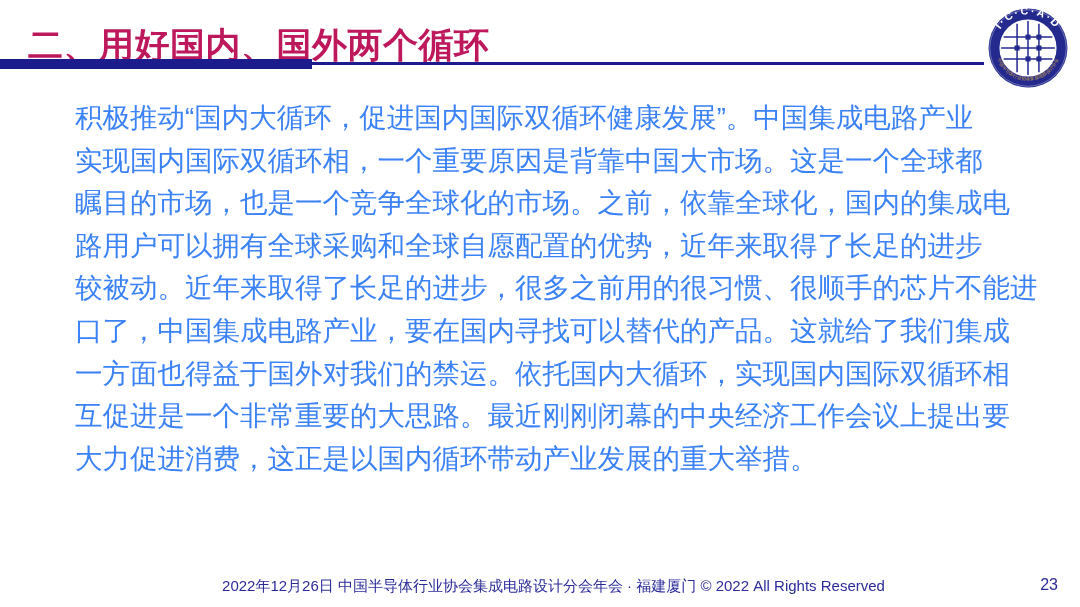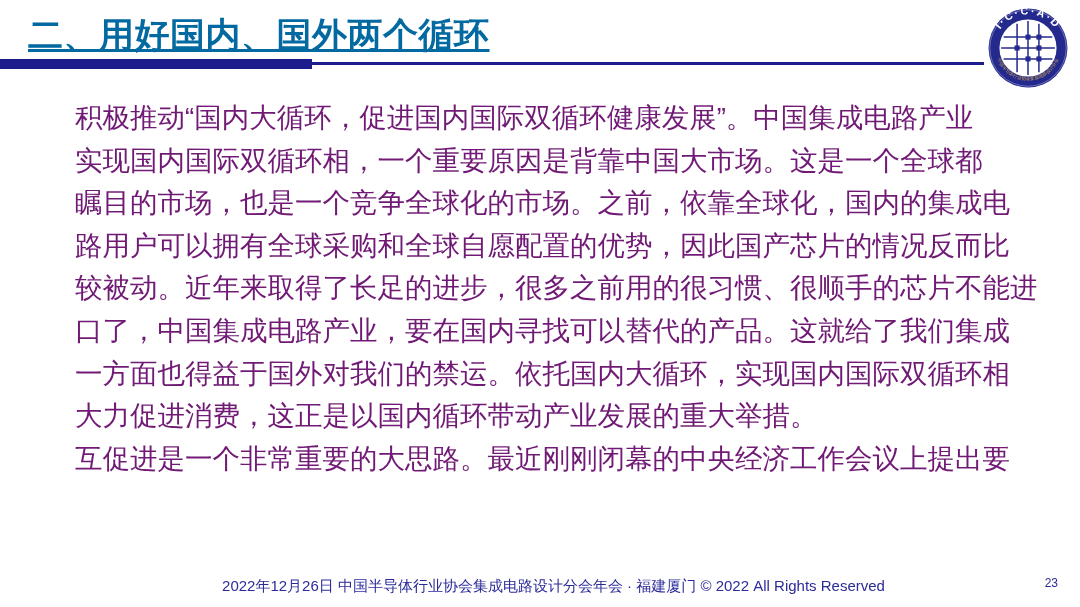--- a/index.html
+++ b/index.html
@@ -11,27 +11,26 @@
   .slide {
     position: relative;
     width: 1080px;
     height: 607px;
     background: #ffffff;
     overflow: hidden;
   }
   .slide-title {
     position: absolute;
     left: 28px;
-    top: 12px;
+    top: 22px;
     font-size: 35px;
     font-weight: bold;
-    color: #0369a1;
+    color: #be185d;
     letter-spacing: 0.5px;
     white-space: nowrap;
-    text-decoration: underline;
   }
   .rule-thick {
     position: absolute;
     left: 0;
     top: 59px;
     width: 312px;
     height: 10px;
     background: #1c1c8c;
   }
   .rule-thin {
@@ -48,21 +47,21 @@
     top: 6px;
     width: 84px;
     height: 84px;
   }
   .body-text {
     position: absolute;
     left: 75px;
     top: 97px;
     width: 940px;
     font-size: 27.5px;
-    color: #701a75;
+    color: #3b82f6;
     font-weight: 400;
   }
   .body-line {
     height: 42.6px;
     line-height: 42.6px;
     white-space: nowrap;
     letter-spacing: 0px;
   }
   .footer-text {
     position: absolute;
@@ -72,21 +71,21 @@
     text-align: center;
     font-size: 15px;
     color: #2b2b99;
     white-space: nowrap;
     padding-left: 27px;
   }
   .page-number {
     position: absolute;
     right: 22px;
     top: 576px;
-    font-size: 12px;
+    font-size: 16px;
     color: #2b2b99;
   }
 </style>
 </head>
 <body>
 
 <div class="slide">
 
   <h1 class="slide-title">二、用好国内、国外两个循环</h1>
 
@@ -124,24 +123,24 @@
       <text font-size="5.5" fill="#c9a050" font-family="Liberation Sans, sans-serif">
         <textPath href="#arcBot" startOffset="50%" text-anchor="middle">中国半导体行业协会集成电路设计分会</textPath>
       </text>
     </svg>
   </div>
 
   <main class="body-text">
     <div class="body-line">积极推动“国内大循环，促进国内国际双循环健康发展”。中国集成电路产业</div>
     <div class="body-line">实现国内国际双循环相，一个重要原因是背靠中国大市场。这是一个全球都</div>
     <div class="body-line">瞩目的市场，也是一个竞争全球化的市场。之前，依靠全球化，国内的集成电</div>
-    <div class="body-line">路用户可以拥有全球采购和全球自愿配置的优势，因此国产芯片的情况反而比</div>
+    <div class="body-line">路用户可以拥有全球采购和全球自愿配置的优势，近年来取得了长足的进步</div>
     <div class="body-line">较被动。近年来取得了长足的进步，很多之前用的很习惯、很顺手的芯片不能进</div>
     <div class="body-line">口了，中国集成电路产业，要在国内寻找可以替代的产品。这就给了我们集成</div>
     <div class="body-line">一方面也得益于国外对我们的禁运。依托国内大循环，实现国内国际双循环相</div>
+    <div class="body-line">互促进是一个非常重要的大思路。最近刚刚闭幕的中央经济工作会议上提出要</div>
     <div class="body-line">大力促进消费，这正是以国内循环带动产业发展的重大举措。</div>
-    <div class="body-line">互促进是一个非常重要的大思路。最近刚刚闭幕的中央经济工作会议上提出要</div>
   </main>
 
   <div class="footer-text">2022年12月26日 中国半导体行业协会集成电路设计分会年会 · 福建厦门 © 2022 All Rights Reserved</div>
   <div class="page-number">23</div>
 
 </div>
 
 </body></html>

